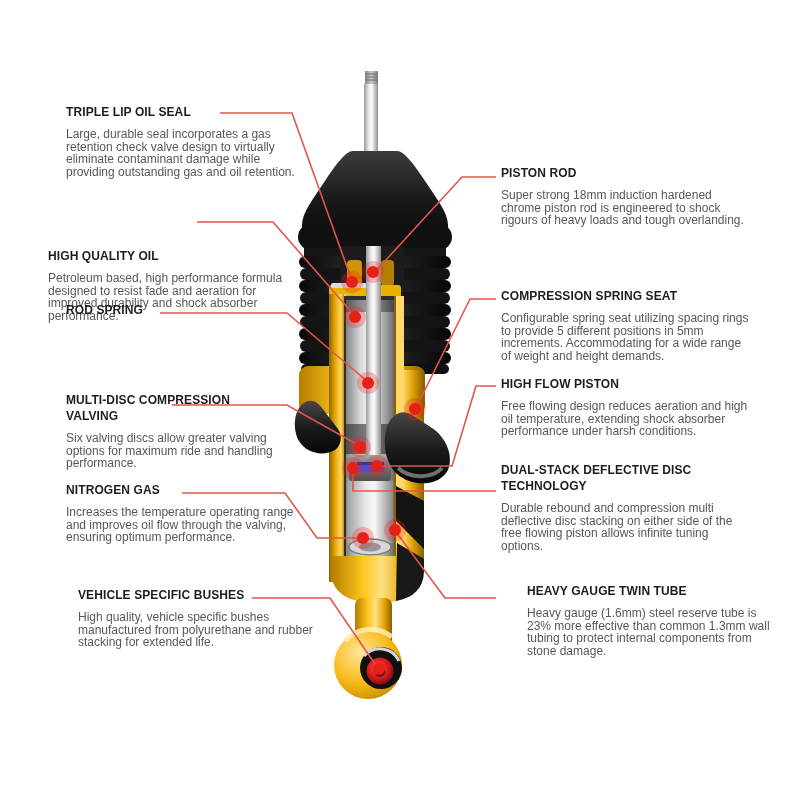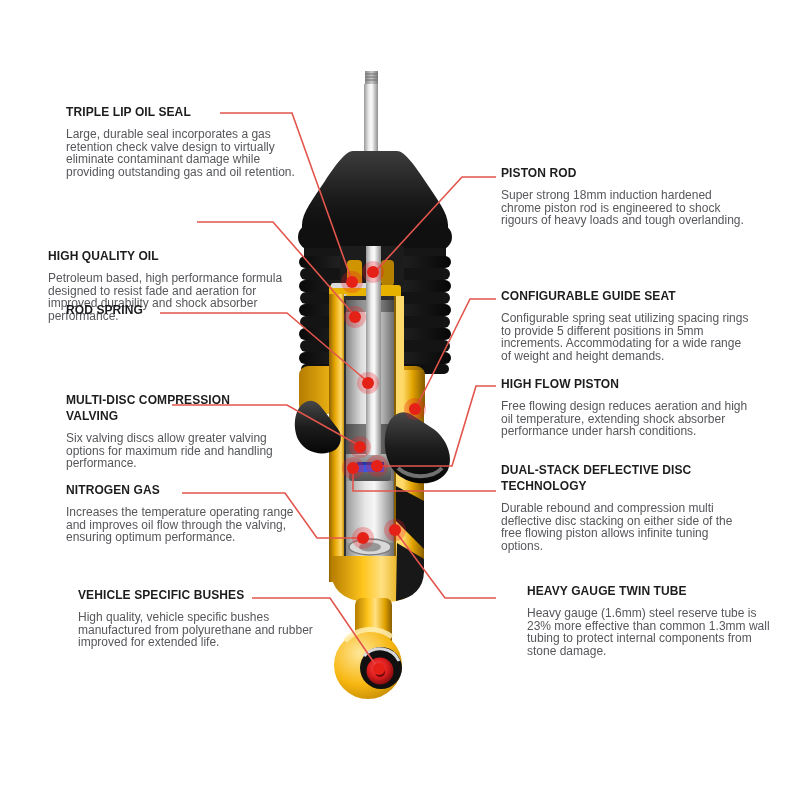--- a/index.html
+++ b/index.html
@@ -242,29 +242,29 @@
   <div class="lbl left" style="left:66px;top:482px;">
     <h3>NITROGEN GAS</h3>
     <p>Increases the temperature operating range and improves oil flow through the valving, ensuring optimum performance.</p>
   </div>
   <div class="lbl left" style="left:66px;top:392px;">
     <h3 style="width:175px;">MULTI-DISC COMPRESSION VALVING</h3>
     <p>Six valving discs allow greater valving options for maximum ride and handling performance.</p>
   </div>
   <div class="lbl left" style="left:66px;top:587px;margin-left:12px;">
     <h3>VEHICLE SPECIFIC BUSHES</h3>
-    <p>High quality, vehicle specific bushes manufactured from polyurethane and rubber improved for extended life.</p>
+    <p>High quality, vehicle specific bushes manufactured from polyurethane and rubber stacking for extended life.</p>
   </div>
 
   <div class="lbl right" style="left:501px;top:165px;">
     <h3>PISTON ROD</h3>
     <p>Super strong 18mm induction hardened chrome piston rod is engineered to shock rigours of heavy loads and tough overlanding.</p>
   </div>
   <div class="lbl right" style="left:501px;top:288px;">
-    <h3>CONFIGURABLE GUIDE SEAT</h3>
+    <h3>COMPRESSION SPRING SEAT</h3>
     <p>Configurable spring seat utilizing spacing rings to provide 5 different positions in 5mm increments. Accommodating for a wide range of weight and height demands.</p>
   </div>
   <div class="lbl right" style="left:501px;top:376px;">
     <h3>HIGH FLOW PISTON</h3>
     <p>Free flowing design reduces aeration and high oil temperature, extending shock absorber performance under harsh conditions.</p>
   </div>
   <div class="lbl right" style="left:501px;top:462px;">
     <h3 style="width:200px;">DUAL-STACK DEFLECTIVE DISC TECHNOLOGY</h3>
     <p>Durable rebound and compression multi deflective disc stacking on either side of the free flowing piston allows infinite tuning options.</p>
   </div>

